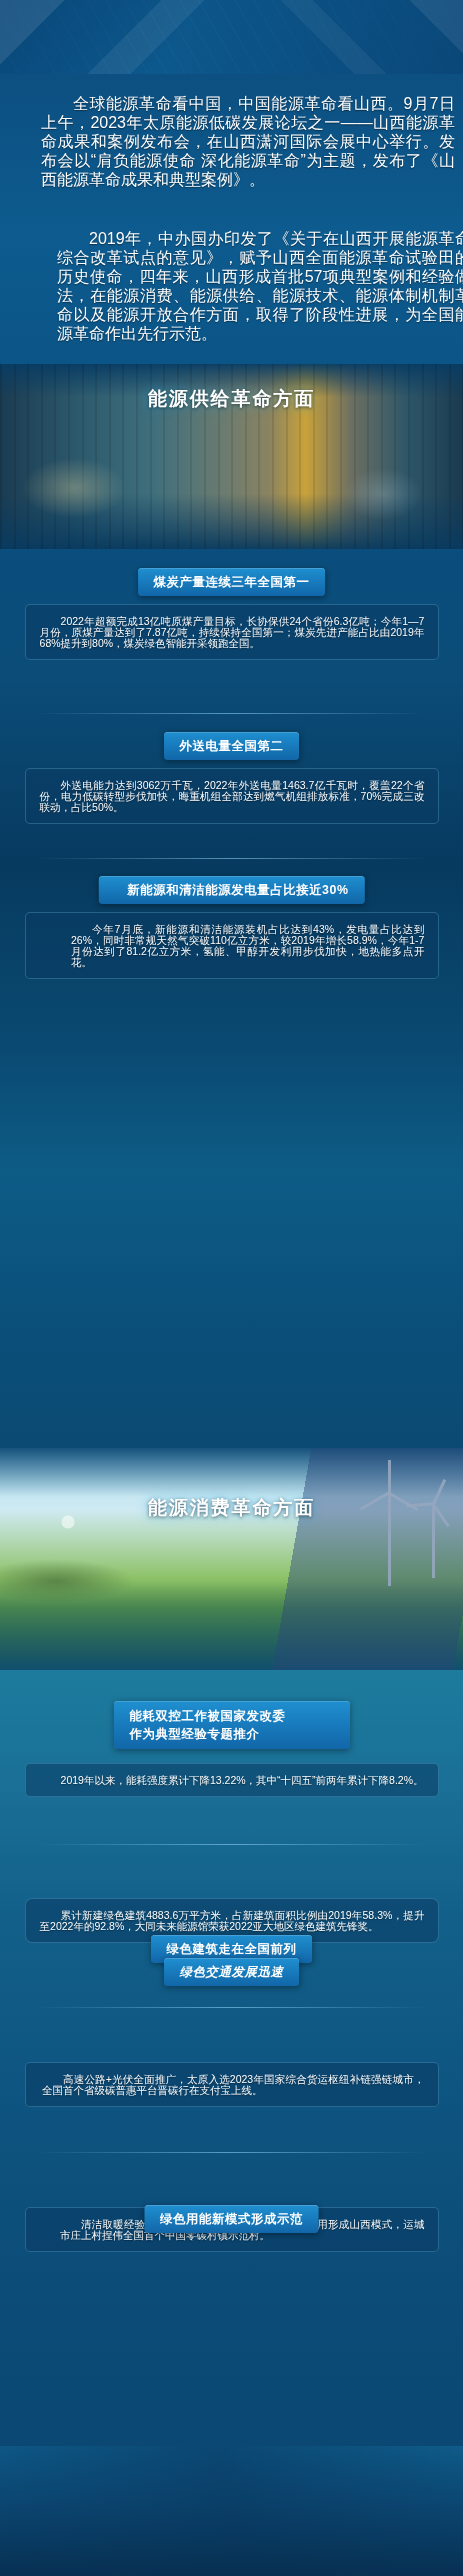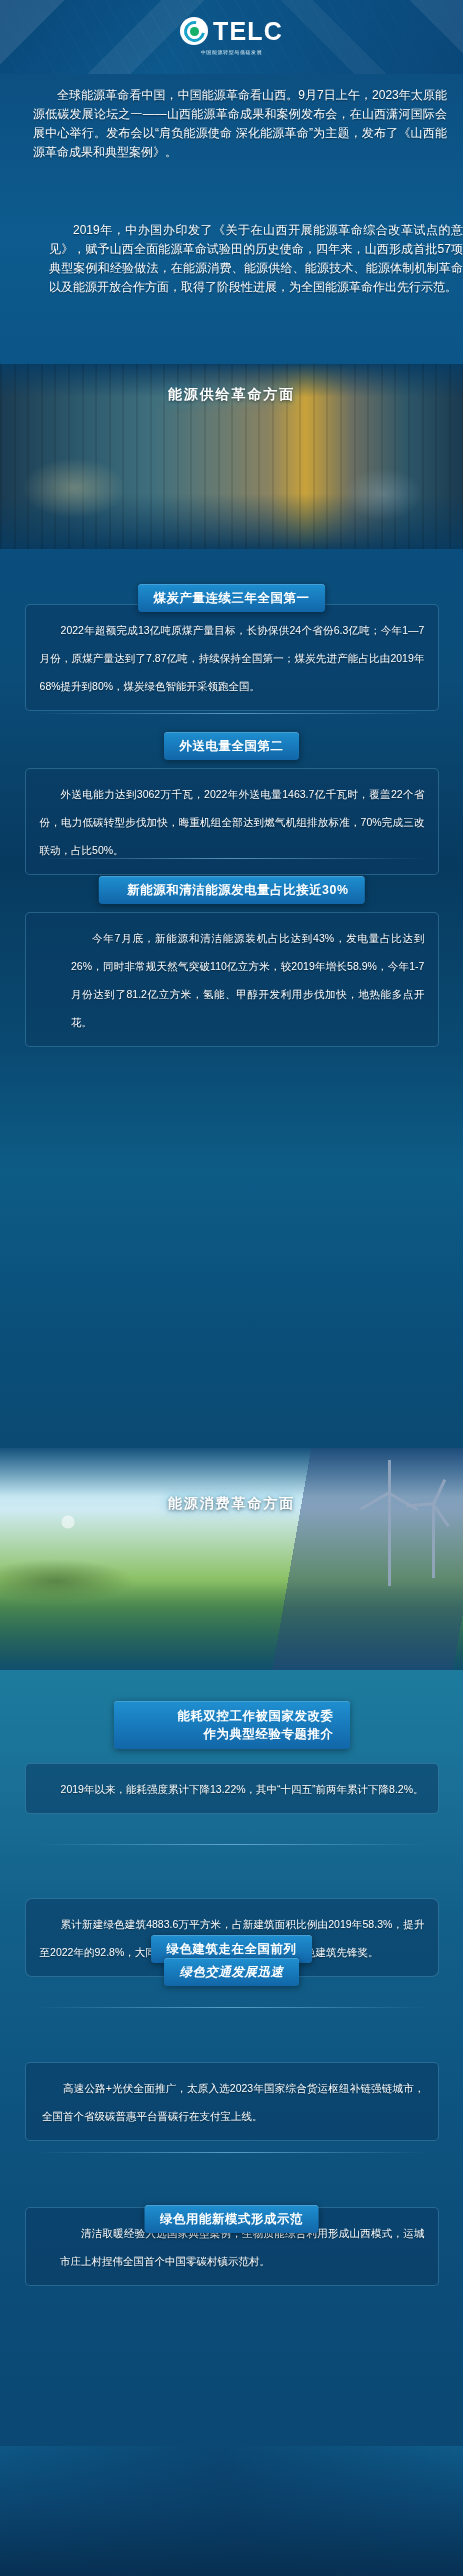--- a/index.html
+++ b/index.html
@@ -174,36 +174,36 @@
     margin-top: 1.9px;
   }
 
   
   .content {
     position: relative;
     z-index: 4;
   }
   p.para {
     position: absolute;
-    margin: 8px;
-    color: #ffffff;
-    font-size: 12px;
+    margin: 16px;
+    color: #ffffff;
+    font-size: 16px;
     line-height: 19px;
     text-align: justify;
     text-indent: 2em;
     text-shadow: 0 0.6px 1.2px rgba(0,0,0,0.45);
   }
 
   
   .section-title {
     position: absolute;
     left: 0;
     width: 463px;
     text-align: center;
-    font-size: 14px;
+    font-size: 19px;
     font-weight: bold;
     letter-spacing: 1.9px;
     color: #ffffff;
     text-shadow: 0 1.2px 3.7px rgba(0,0,0,0.55), 0 0 11px rgba(40,170,230,0.6);
     z-index: 6;
   }
 
   
   .pill {
     position: absolute;
@@ -214,39 +214,39 @@
     font-weight: bold;
     letter-spacing: 0.6px;
     padding: 5.6px 16px;
     border-radius: 3.7px;
     background: linear-gradient(180deg, #1f8fd0 0%, #1166a8 100%);
     box-shadow: 0 1.9px 6.2px rgba(0,0,0,0.35), inset 0 0.6px 0 rgba(255,255,255,0.35);
     white-space: nowrap;
     z-index: 6;
   }
   .pill.two-line {
-    text-align: right;
+    text-align: left;
     line-height: 18.5px;
     white-space: normal;
     width: 204px;
   }
 
   
   .card {
     position: absolute;
     left: 25px;
     width: 414px;
     box-sizing: border-box;
     padding: 11px 13.6px 10px 13.6px;
     background: rgba(9,58,98,0.55);
     border: 0.6px solid rgba(120,200,240,0.28);
     border-radius: 5px;
     color: #ffffff;
     font-size: 10.5px;
-    line-height: 28px;
+    line-height: 11px;
     text-align: justify;
     text-indent: 2em;
     text-shadow: 0 0.6px 1.2px rgba(0,0,0,0.4);
     z-index: 5;
   }
 
   .divider {
     position: absolute;
     left: 37px;
     width: 389px;
@@ -271,37 +271,30 @@
     </div>
     <div class="windmill" style="left:408px;top:34px;width:49px;height:99px;">
       <div class="wm-pole" style="left:23.5px;top:25px;height:71px;"></div>
       <div class="wm-blade" style="left:23.5px;top:-5px;height:27px;transform:rotate(25deg);"></div>
       <div class="wm-blade" style="left:23.5px;top:-5px;height:27px;transform:rotate(145deg);"></div>
       <div class="wm-blade" style="left:23.5px;top:-5px;height:27px;transform:rotate(265deg);"></div>
     </div>
   </div>
   <div class="band band-footer"></div>
 
-  <div class="logo-wrap">
-    <span class="logo-inner">
-      <span class="logo-mark"></span>
-      <span class="logo-text">TELC</span>
-    </span>
-    <span class="logo-sub">中国能源转型与低碳发展</span>
-  </div>
 
   <div class="content">
 
     <p class="para" style="top:78px;left:25px;width:414px;">全球能源革命看中国，中国能源革命看山西。9月7日上午，2023年太原能源低碳发展论坛之一——山西能源革命成果和案例发布会，在山西潇河国际会展中心举行。发布会以“肩负能源使命 深化能源革命”为主题，发布了《山西能源革命成果和典型案例》。</p>
 
     <p class="para" style="top:213px;left:41px;width:414px;">2019年，中办国办印发了《关于在山西开展能源革命综合改革试点的意见》，赋予山西全面能源革命试验田的历史使命，四年来，山西形成首批57项典型案例和经验做法，在能源消费、能源供给、能源技术、能源体制机制革命以及能源开放合作方面，取得了阶段性进展，为全国能源革命作出先行示范。</p>
 
     <div class="section-title" style="top:386px;">能源供给革命方面</div>
 
-    <div class="pill" style="top:584px;">煤炭产量连续三年全国第一</div>
+    <div class="pill" style="top:568px;">煤炭产量连续三年全国第一</div>
     <div class="card" style="top:604px;">2022年超额完成13亿吨原煤产量目标，长协保供24个省份6.3亿吨；今年1—7月份，原煤产量达到了7.87亿吨，持续保持全国第一；煤炭先进产能占比由2019年68%提升到80%，煤炭绿色智能开采领跑全国。</div>
 
     <div class="divider" style="top:713px;"></div>
 
     <div class="pill" style="top:732px;">外送电量全国第二</div>
     <div class="card" style="top:768px;">外送电能力达到3062万千瓦，2022年外送电量1463.7亿千瓦时，覆盖22个省份，电力低碳转型步伐加快，晦重机组全部达到燃气机组排放标准，70%完成三改联动，占比50%。</div>
 
     <div class="divider" style="top:858px;"></div>
 
     <div class="pill" style="top:876px;padding-left:29px;">新能源和清洁能源发电量占比接近30%</div>

